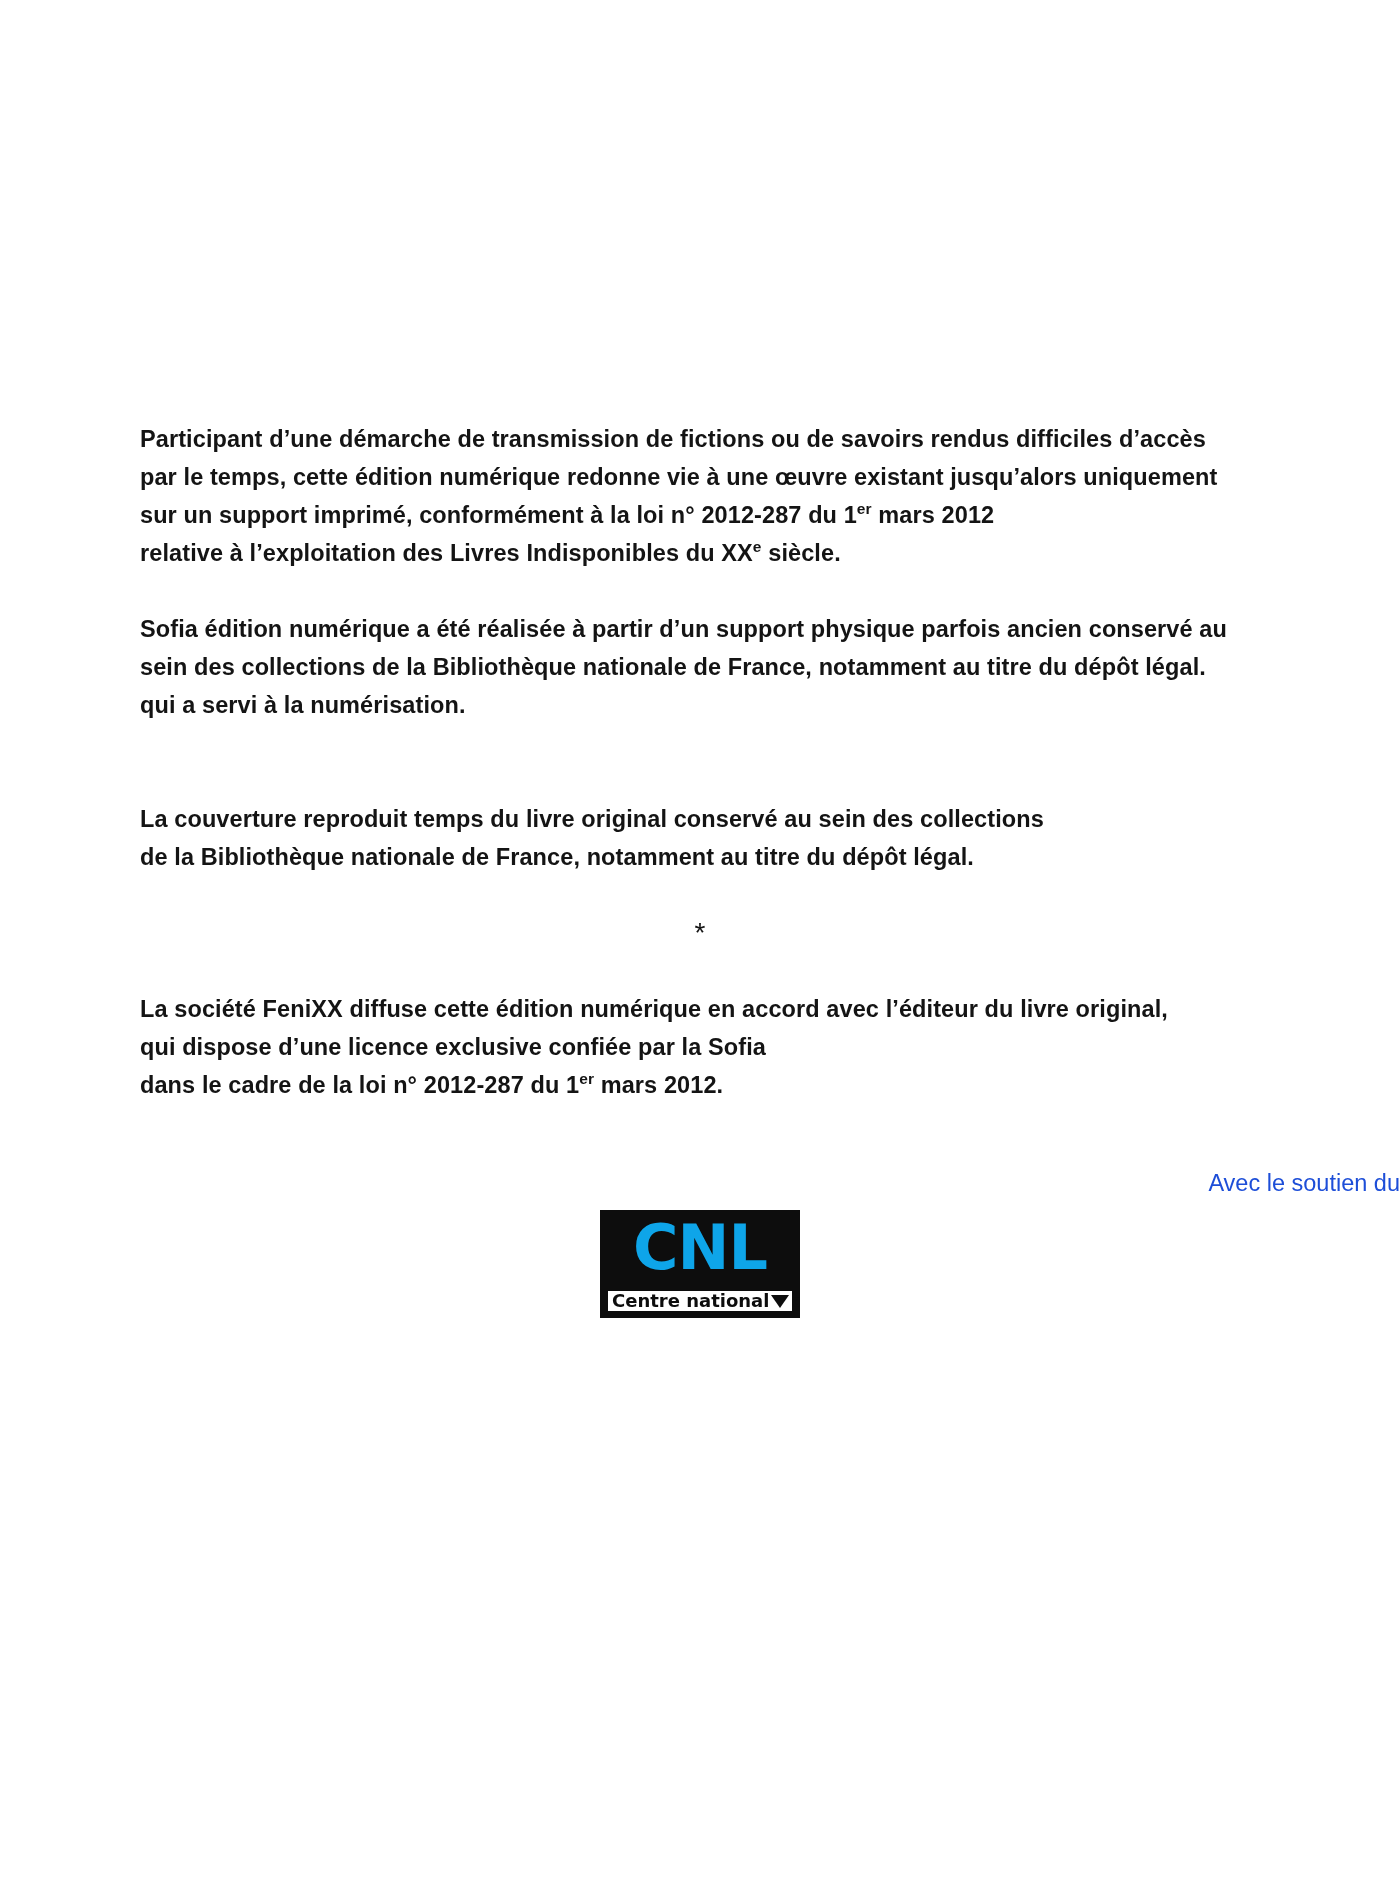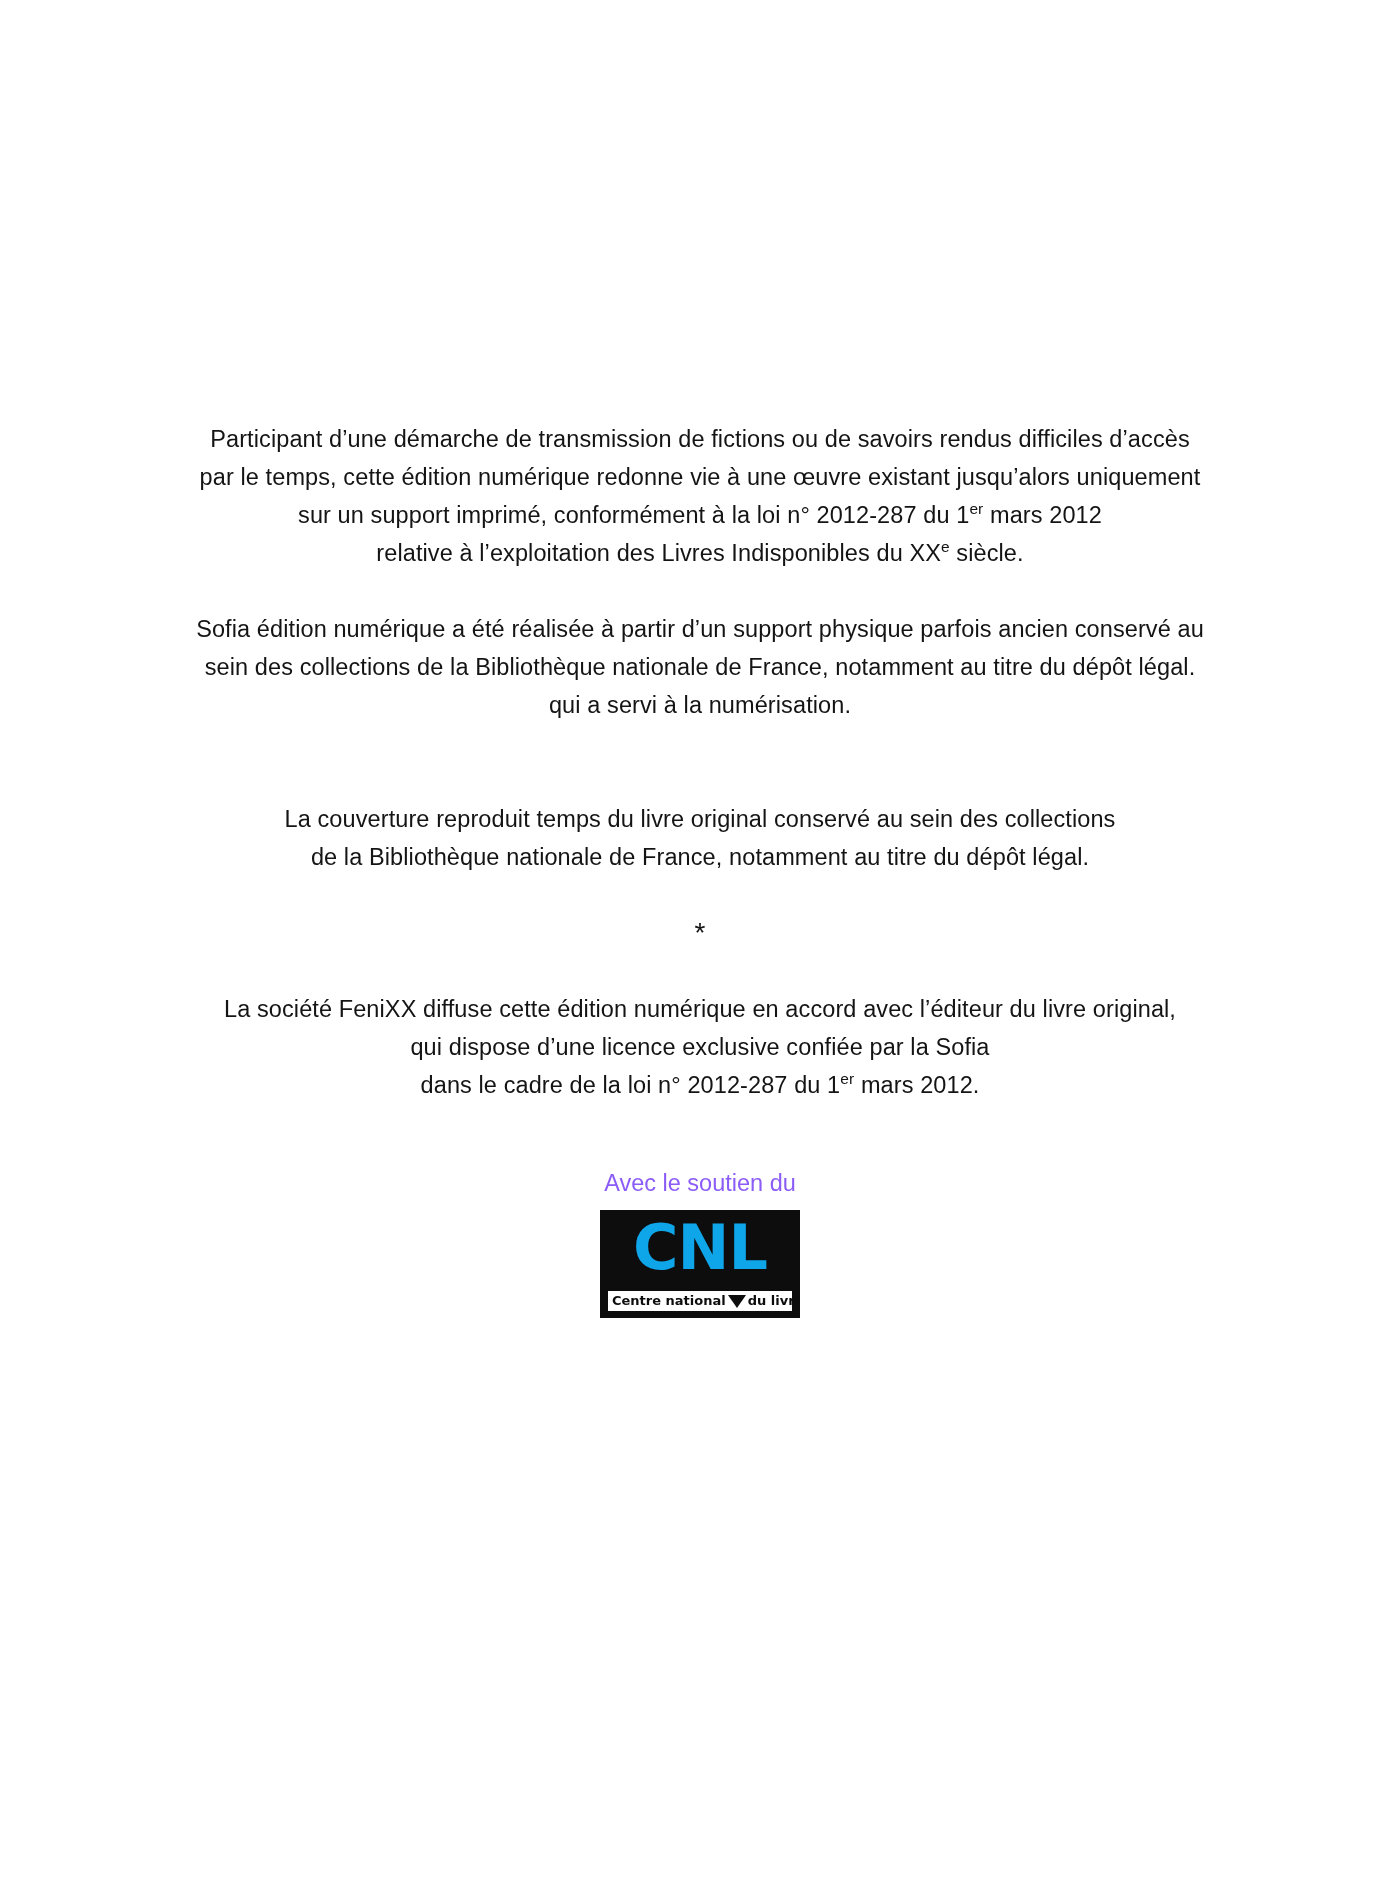--- a/index.html
+++ b/index.html
@@ -25,25 +25,25 @@
     position: absolute;
     left: 0;
     top: 0;
     width: 1400px;
     padding-top: 420px;
     box-sizing: border-box;
   }
   .para {
     width: 1120px;
     margin: 0 auto;
-    text-align: center;
     font-size: 23.5px;
     line-height: 38px;
     color: #141414;
     letter-spacing: 0.1px;
+    font-weight: bold;
   }
   .para .line {
     display: block;
     white-space: nowrap;
   }
   .gap-sm { height: 38px; }
   .gap-md { height: 38px; }
   .star {
     width: 1120px;
     margin: 0 auto;
@@ -58,22 +58,23 @@
     vertical-align: super;
     line-height: 0;
   }
   .support {
     margin-top: 62px;
     text-align: center;
   }
   .support-label {
     font-size: 23.5px;
     line-height: 34px;
-    color: #8b5cf6;
+    color: #1d4ed8;
     margin-bottom: 10px;
+    text-align: right;
   }
   .cnl-logo {
     width: 200px;
     height: 108px;
     margin: 0 auto;
     background: #0d0d0d;
     position: relative;
     display: block;
     overflow: hidden;
   }
@@ -100,21 +101,21 @@
     display: flex;
     align-items: center;
     justify-content: space-between;
     box-sizing: border-box;
     padding: 0 4px;
   }
   .cnl-strip span {
     color: #0d0d0d;
     font-family: "DejaVu Sans", sans-serif;
     font-weight: bold;
-    font-size: 13px;
+    font-size: 18px;
     line-height: 20px;
     white-space: nowrap;
   }
   .cnl-tri {
     width: 0;
     height: 0;
     border-left: 9px solid transparent;
     border-right: 9px solid transparent;
     border-top: 13px solid #0d0d0d;
     margin: 0 2px;

